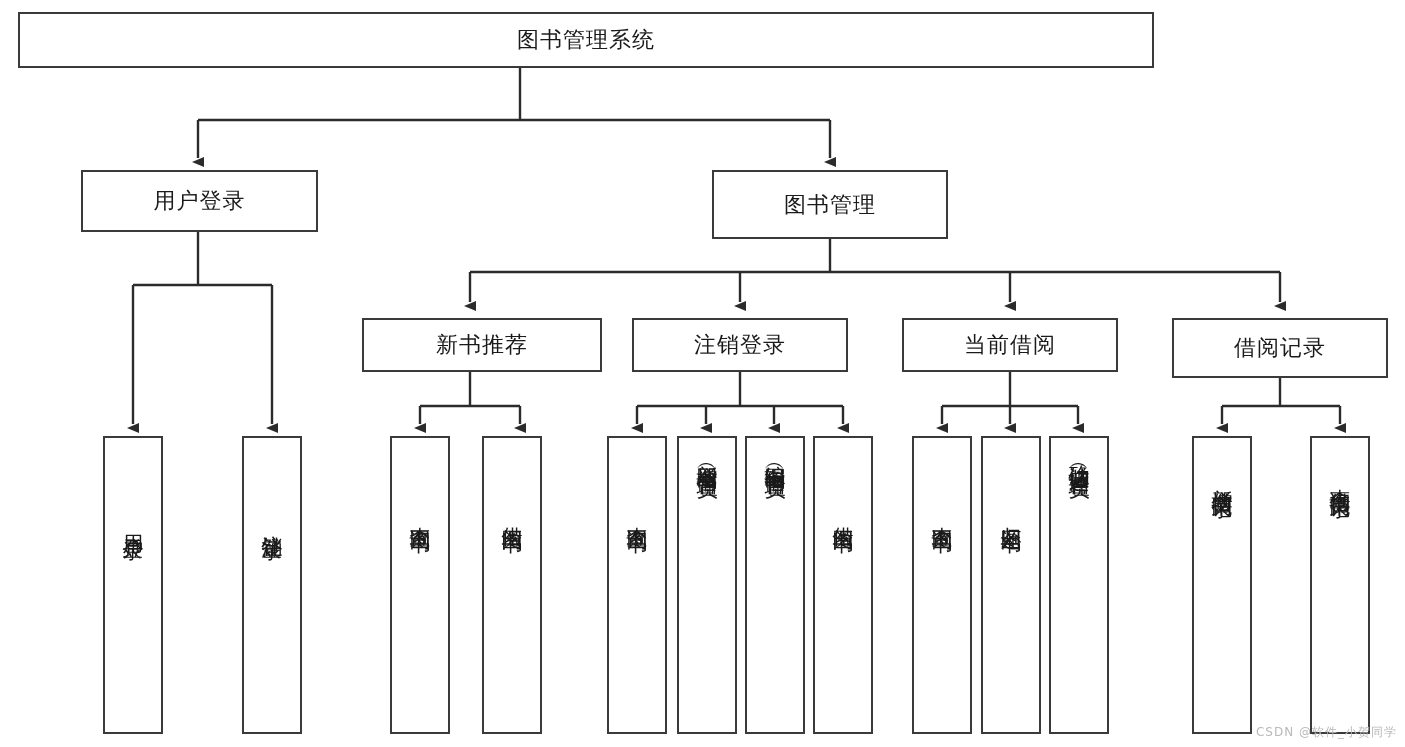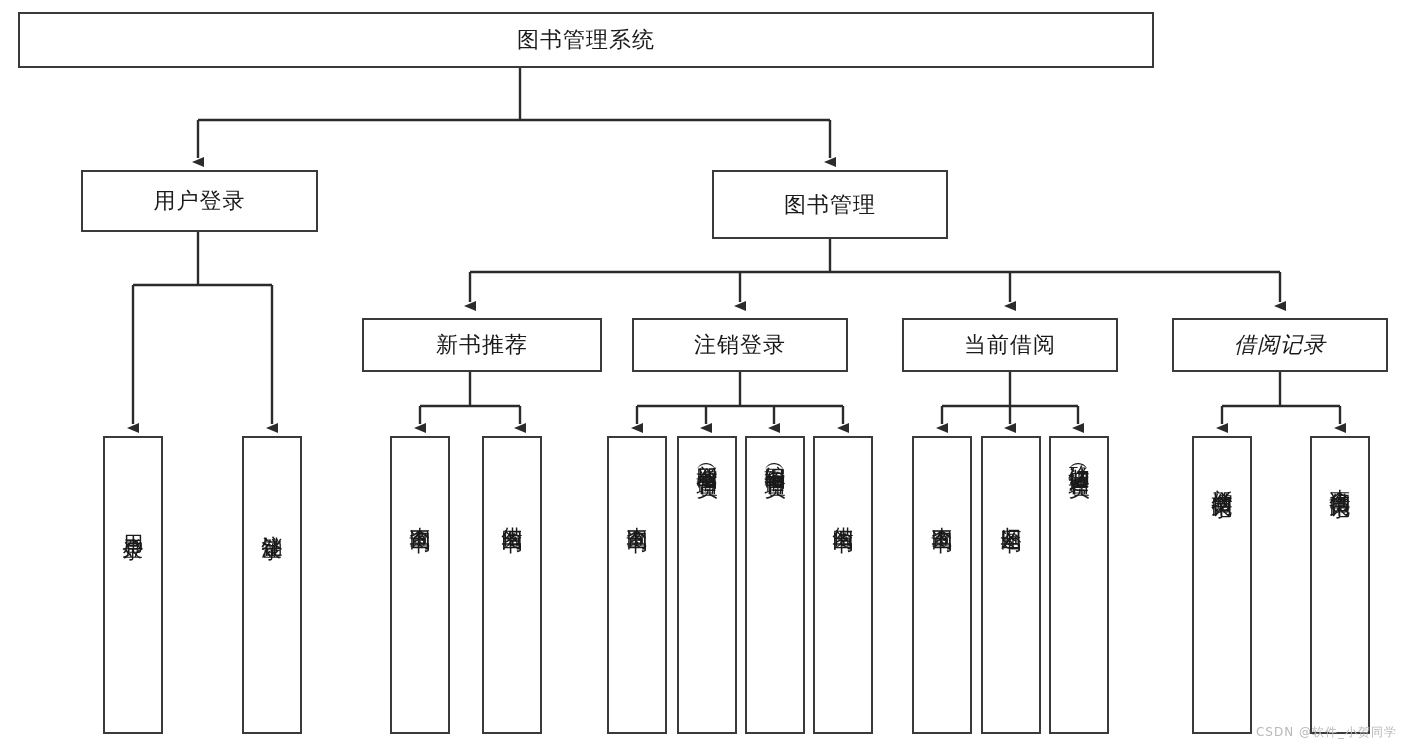--- a/index.html
+++ b/index.html
@@ -143,21 +143,21 @@
 
   <div class="node h" style="left:362px; top:318px; width:240px; height:54px;">
     <span>新书推荐</span>
   </div>
   <div class="node h" style="left:632px; top:318px; width:216px; height:54px;">
     <span>注销登录</span>
   </div>
   <div class="node h" style="left:902px; top:318px; width:216px; height:54px;">
     <span>当前借阅</span>
   </div>
-  <div class="node h" style="left:1172px; top:318px; width:216px; height:54px;font-style:italic;">
+  <div class="node h" style="left:1172px; top:318px; width:216px; height:60px;">
     <span>借阅记录</span>
   </div>
 
   <div class="node v mid" style="left:103px; top:436px; width:60px; height:298px;">
     <span class="vtext" style="margin-top:74px;">用户登录</span>
   </div>
   <div class="node v mid" style="left:242px; top:436px; width:60px; height:298px;">
     <span class="vtext" style="margin-top:74px;">注销登录</span>
   </div>
 

